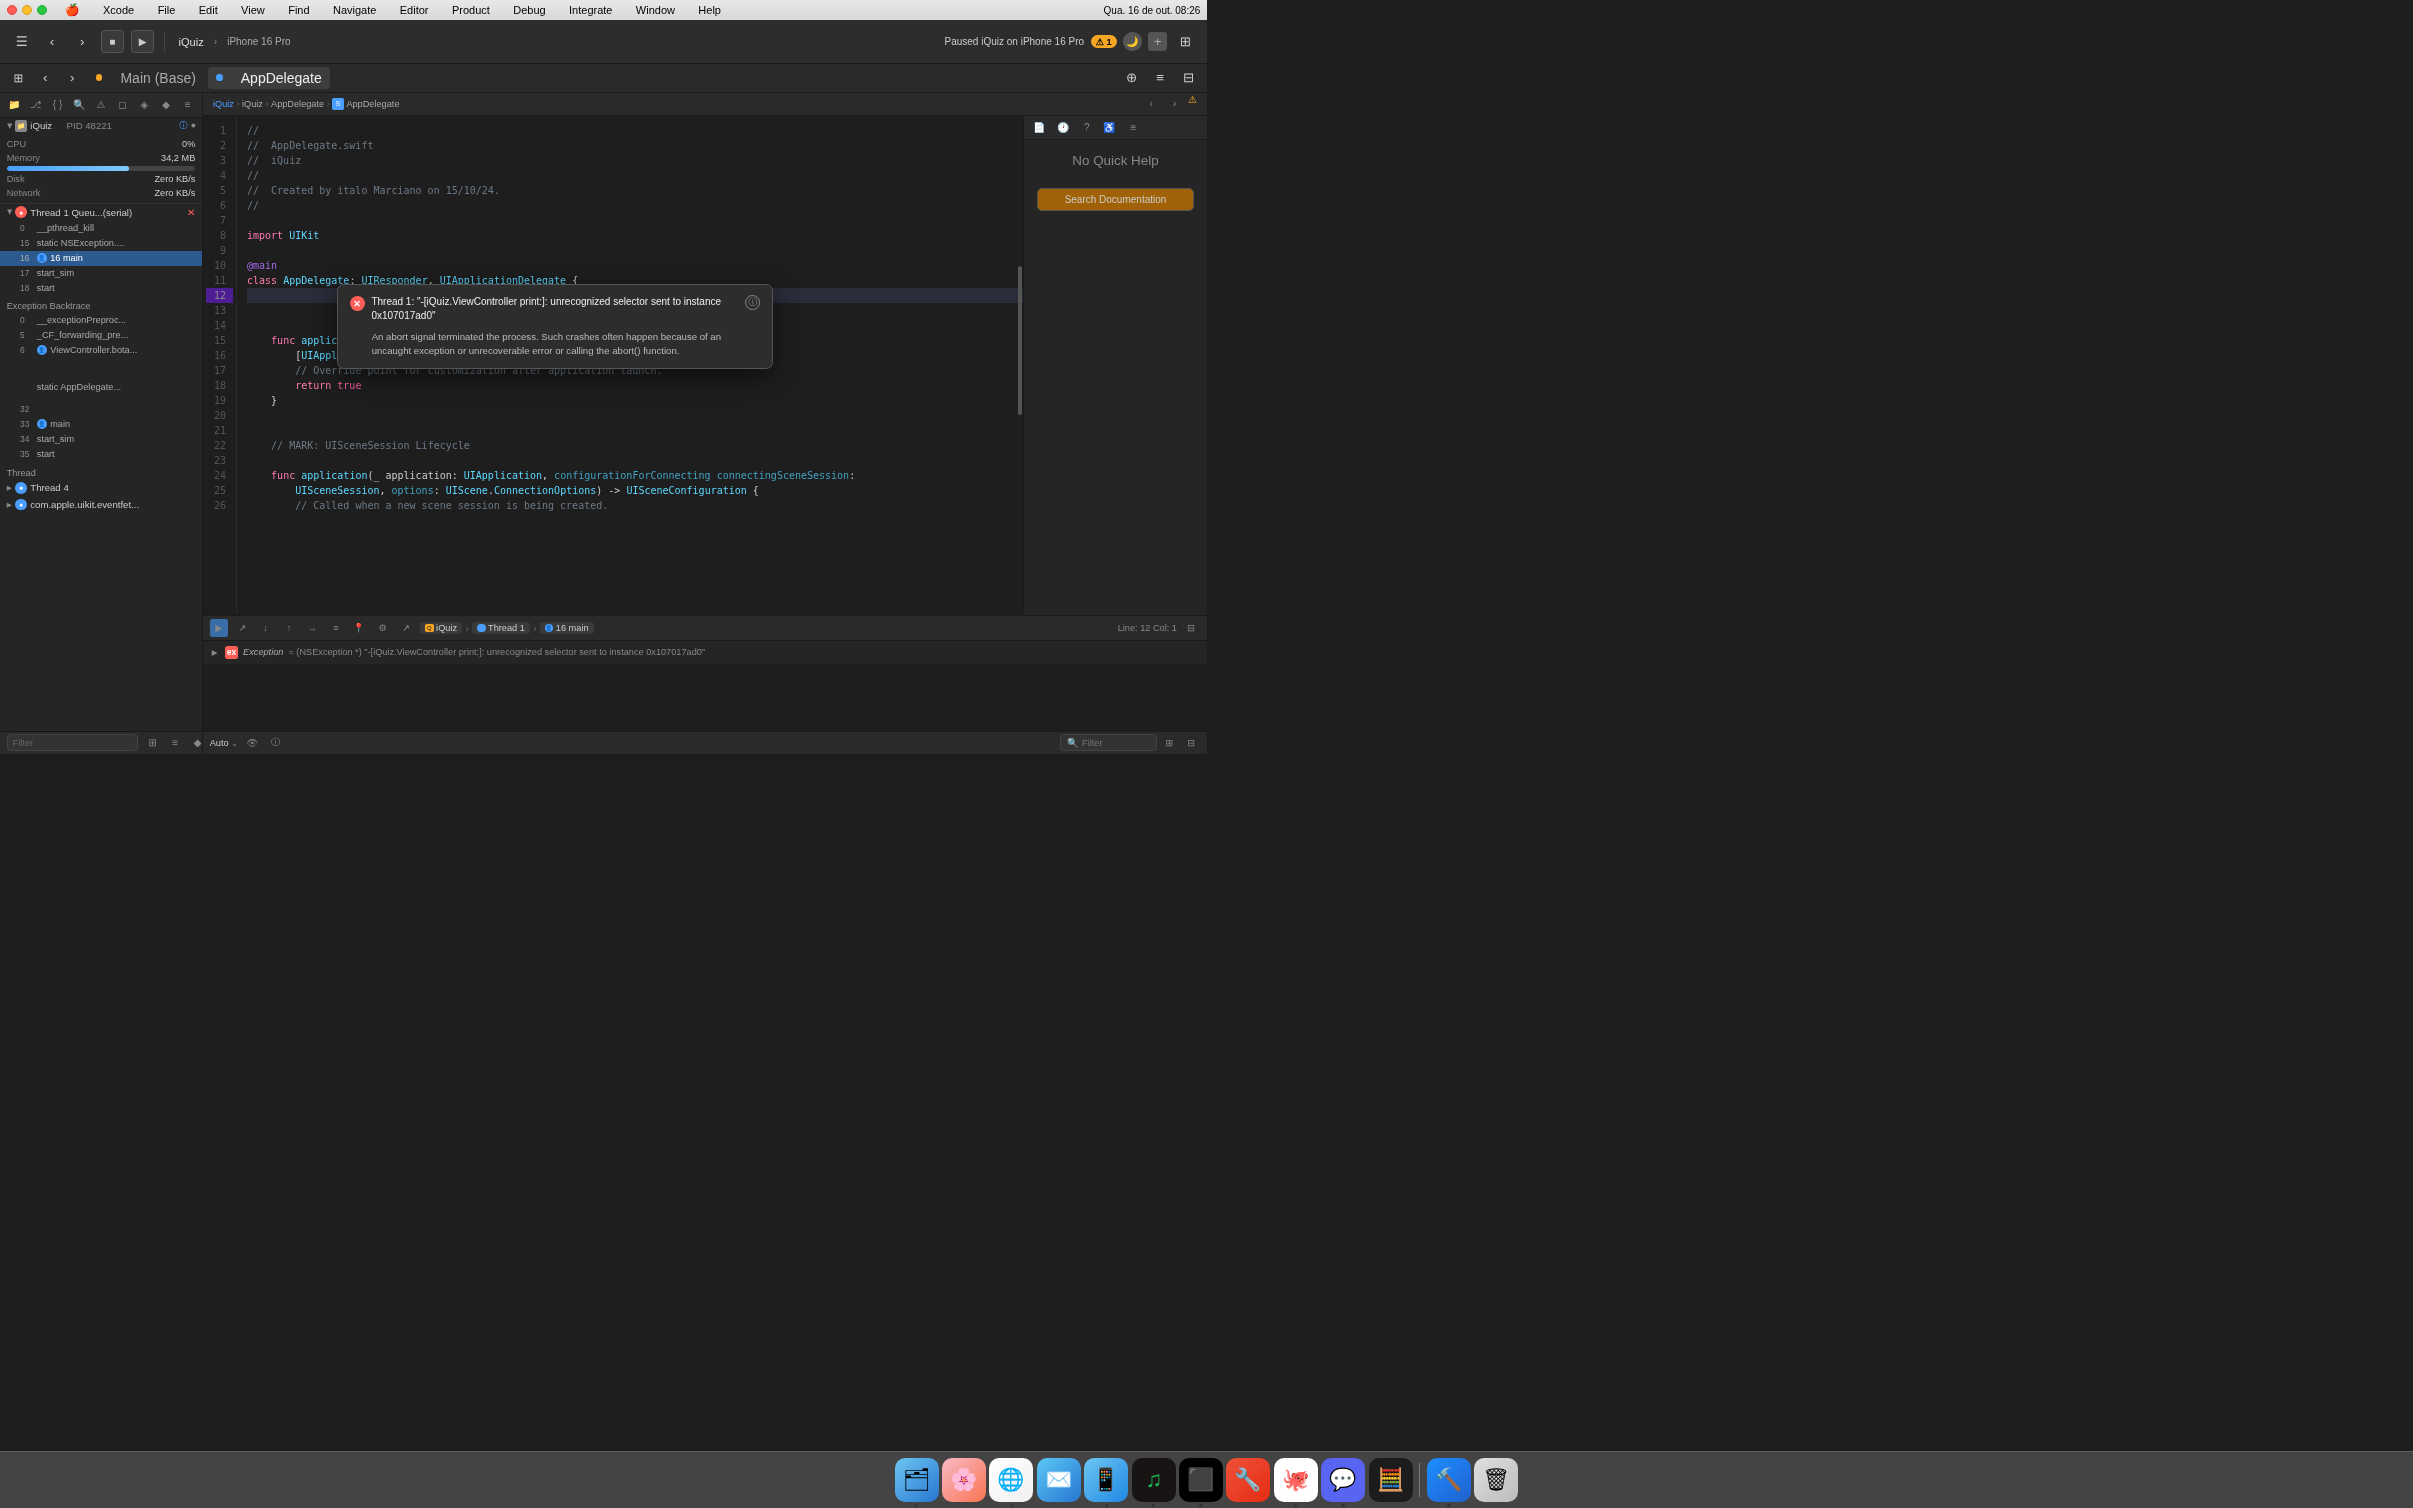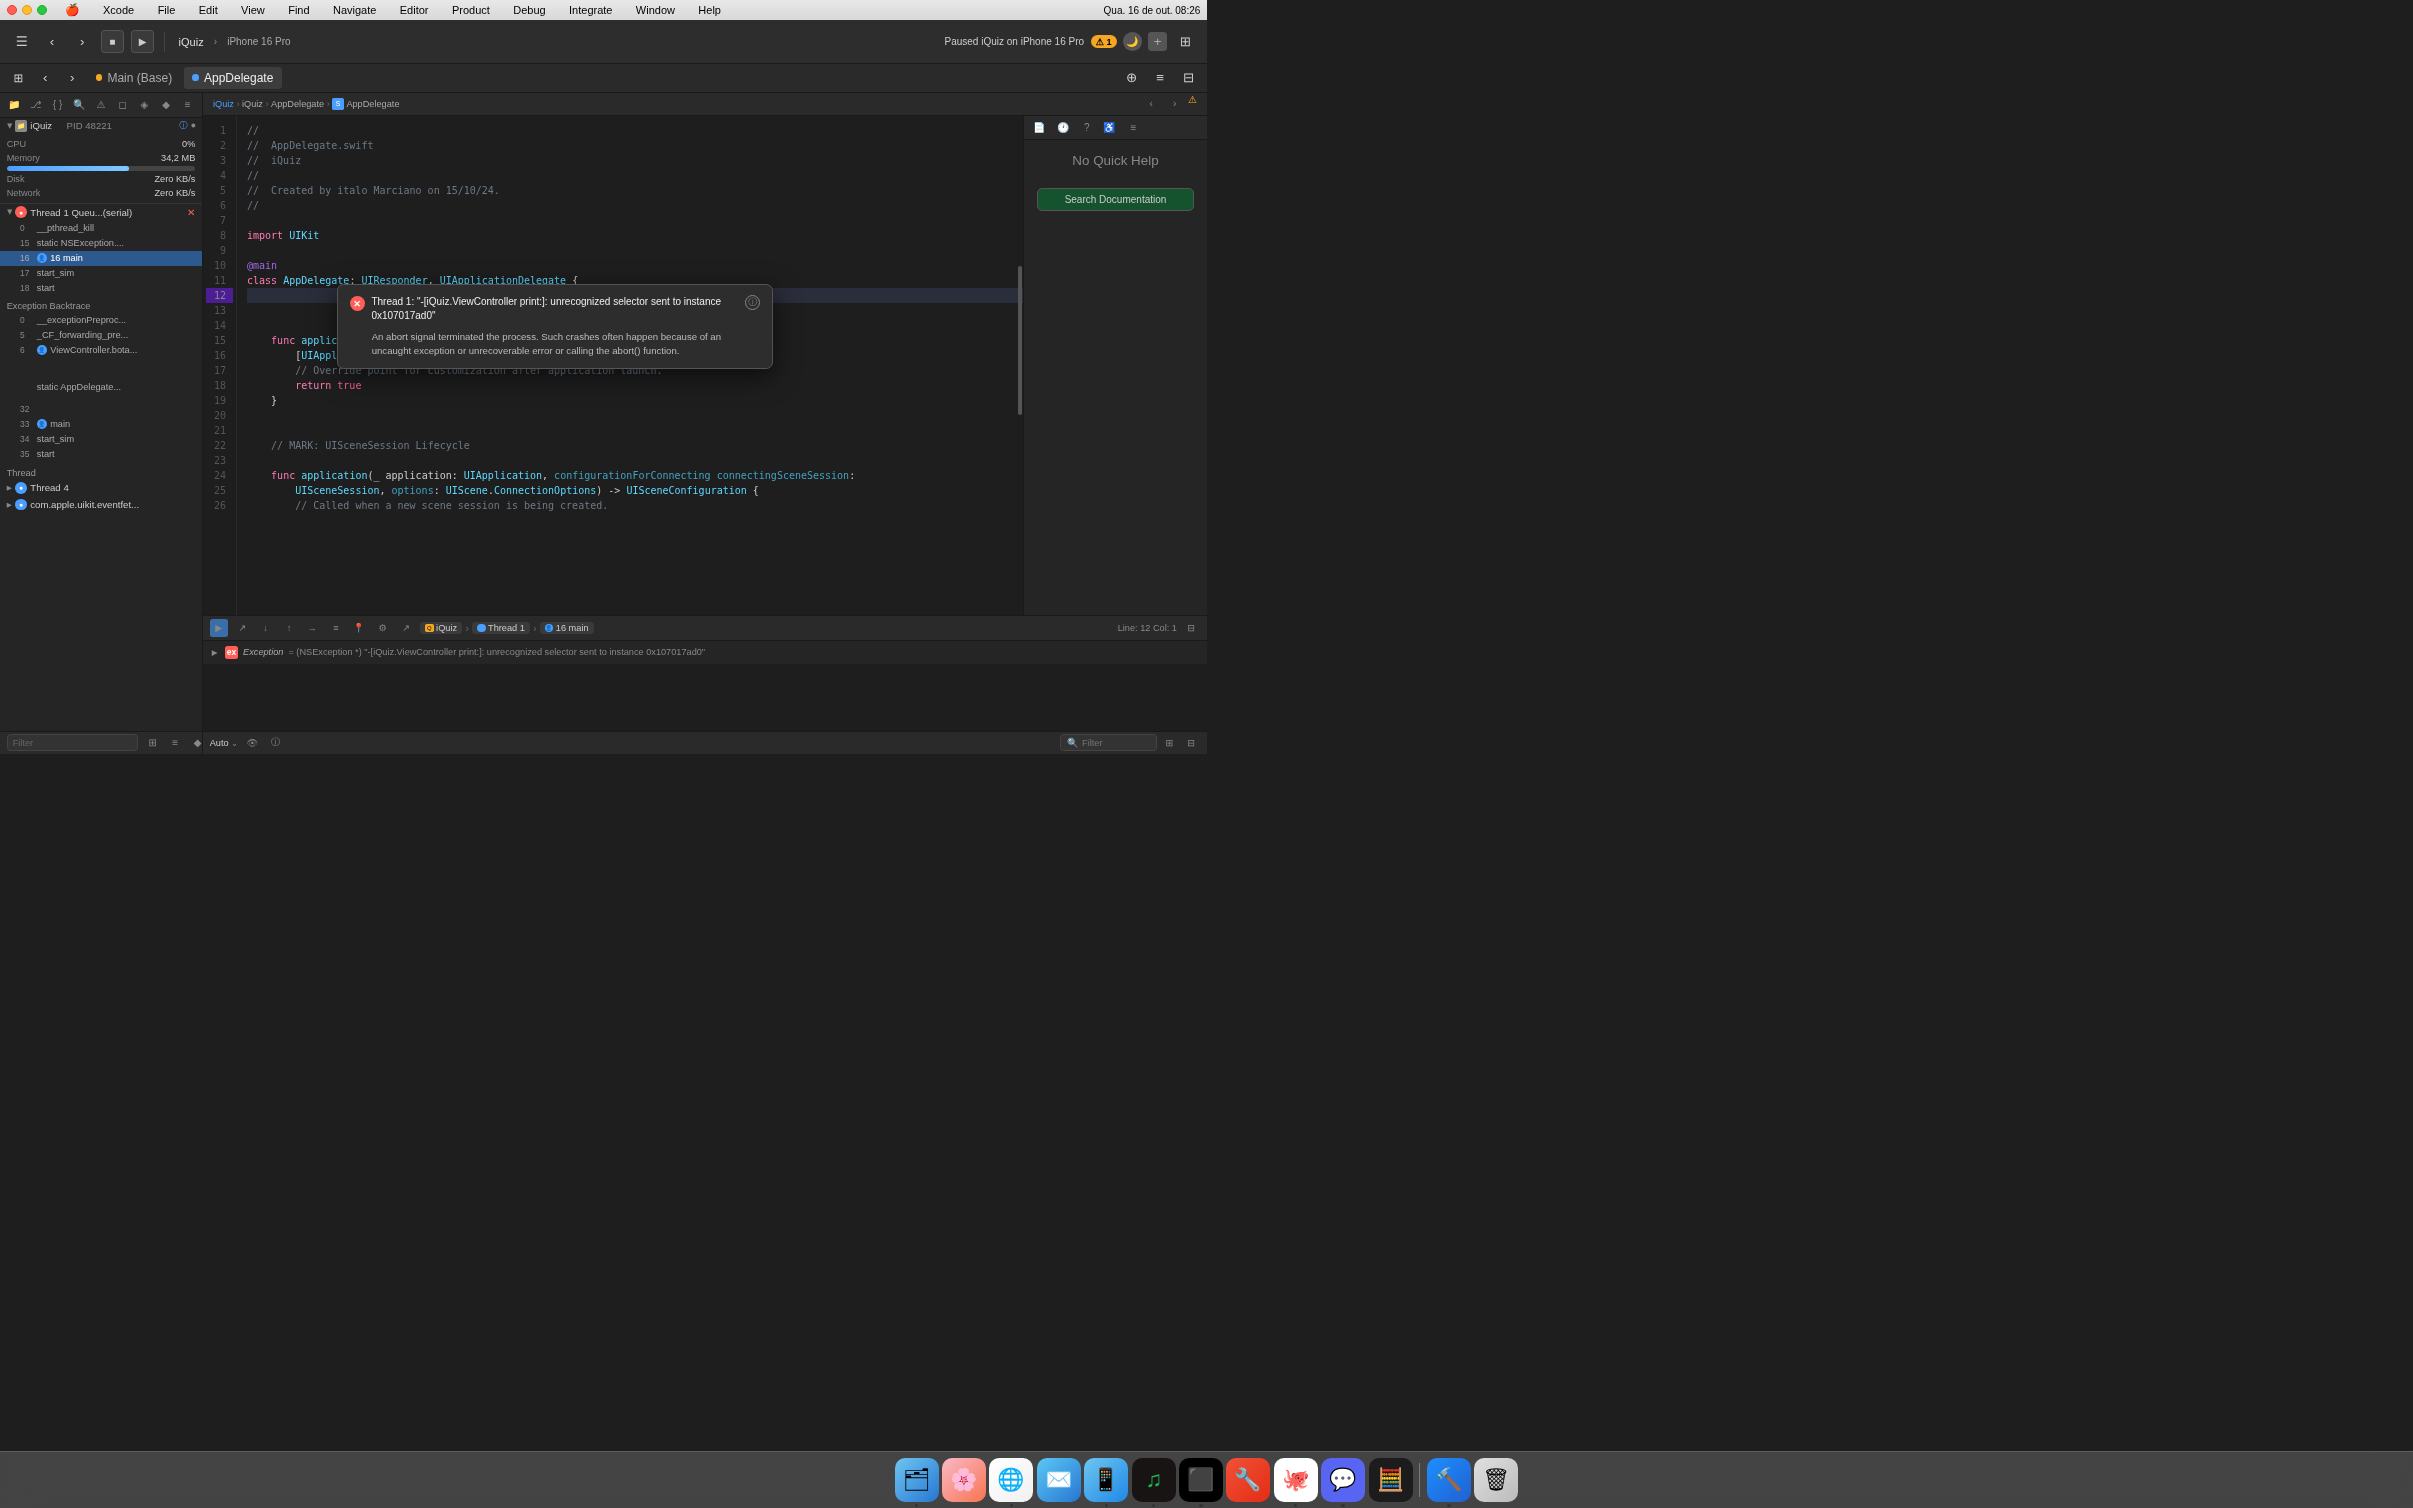--- a/index.html
+++ b/index.html
@@ -150,22 +150,22 @@
       align-items: center;
       padding: 0 6.7px;
       gap: 3.4px;
     }
     .tab {
       height: 22px;
       padding: 0 8.4px;
       border-radius: 3.4px;
       display: flex;
       align-items: center;
-      gap: 5px;
-      font-size: 12px;
+      gap: 18px;
+      font-size: 14px;
       color: #aaa;
       cursor: pointer;
     }
     .tab.active {
       background: #3d3d3d;
       color: #eee;
     }
     .tab-dot { width: 6.7px; height: 6.7px; border-radius: 50%; }
     .tab-dot-orange { background: #f5a623; }
     .tab-dot-blue { background: #4a9eff; }
@@ -523,21 +523,21 @@
     .quick-help-title {
       padding: 13.4px;
       font-size: 13.4px;
       color: #888;
       font-weight: 300;
       text-align: center;
     }
     .search-docs-btn {
       margin: 6.7px 13.4px;
       padding: 5px 10px;
-      background: #14532d;
+      background: #a16207;
       border: 0.8px solid #555;
       border-radius: 5px;
       color: #ccc;
       font-size: 10px;
       cursor: pointer;
       text-align: center;
     }
 
     
     .filter-bar {

